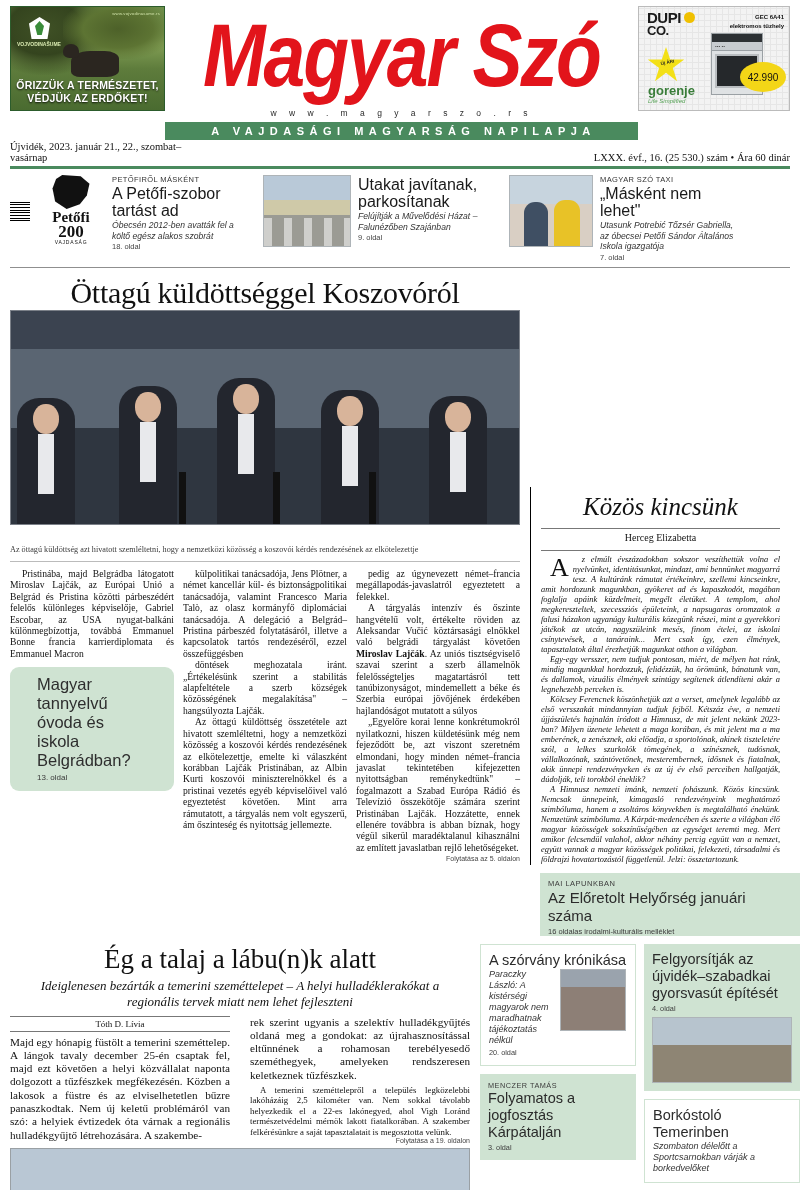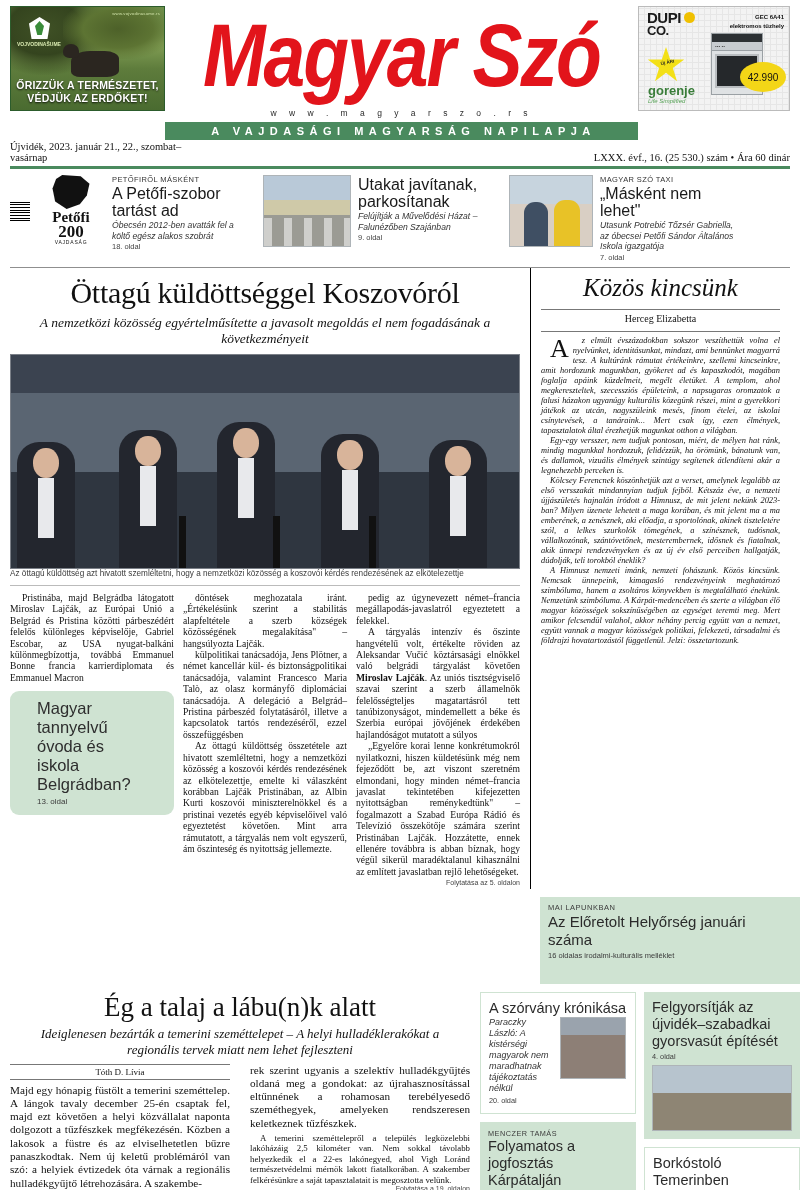--- a/index.html
+++ b/index.html
@@ -98,38 +98,38 @@
      background:repeating-linear-gradient(90deg,rgba(255,255,255,.75) 0 8px, rgba(255,255,255,0) 8px 20px);
      opacity:.7; }
   .ph.two-women { background:linear-gradient(180deg,#c7d4de 0 40%,#d9cfc4 40% 100%); }
   .ph.two-women:before { content:""; position:absolute; left:14px; bottom:0; width:24px; height:44px;
      background:#3f4f63; border-radius:11px 11px 0 0; }
   .ph.two-women:after { content:""; position:absolute; right:12px; bottom:0; width:26px; height:46px;
      background:#e8c227; border-radius:11px 11px 0 0; }
   .hairline { height:1px; background:#8f8f8f; }
 
   
-  .main { display:flex; gap:0; }
+  .main { display:flex; gap:0;align-items:flex-end; }
   .left-col { width:520px; padding-right:10px; }
   .right-col { width:250px; border-left:1px solid #000000; padding-left:10px; }
 
   .lead-head { font-family:"Liberation Serif",serif; font-size:30px; line-height:34px; text-align:center;
      margin-top:8px; letter-spacing:-.3px; }
   .lead-sub { font-family:"Liberation Serif",serif; font-style:italic; font-size:13.5px; line-height:16px;
      text-align:center; margin:5px 24px 7px; }
   .lead-photo { height:215px; background:linear-gradient(180deg,#3b4350 0 18%,#5a6572 18% 55%,#2f3640 55% 100%);
      position:relative; overflow:hidden; border:1px solid #7b8088; }
   .lead-photo .person { position:absolute; bottom:0; width:58px; height:126px; background:#23262e; border-radius:22px 22px 0 0; }
   .lead-photo .person .face { position:absolute; top:6px; left:50%; transform:translateX(-50%);
      width:26px; height:30px; background:#d8b49a; border-radius:48%; }
   .lead-photo .person .shirt { position:absolute; top:36px; left:50%; transform:translateX(-50%);
      width:16px; height:60px; background:#e8e9ec; }
   .lead-photo .mic { position:absolute; bottom:0; width:7px; height:52px; background:#111; }
-  .caption { font-family:Liberation Sans, sans-serif; font-size:8.2px; line-height:10.5px; color:#3a3a3a;
-     padding:0 0 6px; border-bottom:1px solid #bbb; }
+  .caption { font-family:Liberation Serif, serif; font-size:8.2px; line-height:10.5px; color:#3a3a3a;
+     padding:20px 0 6px; border-bottom:1px solid #bbb; }
 
   .body3 { display:flex; gap:9px; margin-top:6px; }
   .body3 .c { width:164px; }
   .bodytext { font-family:"Liberation Serif",serif; font-size:9.6px; line-height:11.4px; text-align:justify;
      hyphens:auto; }
   .bodytext p { text-indent:12px; }
   .bodytext b { font-weight:bold; }
 
   .green-box { background:#cfe3d2; padding:8px 27px 9px;border-radius:9px; }
   .green-box .gh { font-family:"Liberation Sans",sans-serif; font-size:16.5px; line-height:19px; color:#2e2e2e; }
@@ -139,21 +139,21 @@
   .rh { font-family:"Liberation Serif",serif; font-style:italic; font-size:25px; text-align:center;
      margin-top:6px; }
   .rhr { height:1px; background:#777; margin:7px 0 3px; }
   .byline { text-align:center; font-size:10px; font-family:"Liberation Serif",serif; }
   .rcol-text { font-family:"Liberation Serif",serif; font-style:italic; font-size:8.4px; line-height:10px;
      text-align:justify; margin-top:4px; }
   .rcol-text p { text-indent:9px; }
   .dropcap { float:left; font-style:normal; font-size:26px; line-height:21px; padding:2px 4px 0 0;
      font-family:"Liberation Serif",serif; }
 
-  .mai { background:#cfe3d2; padding:6px 8px 24px; margin-top:8px; }
+  .mai { background:#cfe3d2; padding:6px 8px 0; margin-top:8px; }
   .mai .k { font-family:"Liberation Sans",sans-serif; font-size:7.5px; letter-spacing:.5px; color:#3c3c3c; }
   .mai .h { font-family:"Liberation Sans",sans-serif; font-size:15px; line-height:18px; color:#2b2b2b; margin-top:1px; }
   .mai .s { font-family:"Liberation Sans",sans-serif; font-size:7.5px; color:#3c3c3c; margin-top:2px; }
 
   
   .bot { display:flex; margin-top:8px; }
   .bot-left { width:470px; padding-right:10px; }
   .bot-right { width:320px; display:flex; gap:8px; }
 
   .b-head { font-family:"Liberation Serif",serif; font-size:27px; text-align:center; line-height:30px; }
@@ -277,21 +277,20 @@
         <div class="t-page">7. oldal</div>
       </div>
     </div>
   </div>
   <div class="hairline"></div>
 
   <div class="main">
 
     <div class="left-col">
       <div class="lead-head">Öttagú küldöttséggel Koszovóról</div>
-      <div class="lead-sub">A nemzetközi közösség egyértelműsítette a javasolt megoldás el nem fogadásának a következményeit</div>
 
       <div class="lead-photo">
         <div class="person" style="left:6px">
           <div class="face"></div>
           <div class="shirt"></div>
         </div>
         <div class="person" style="left:108px;height:138px">
           <div class="face"></div>
           <div class="shirt"></div>
         </div>
@@ -318,22 +317,22 @@
           <div class="bodytext">
             <p>Pristinába, majd Belgrádba látogatott Miroslav Lajčák, az Európai Unió a Belgrád és Pristina közötti párbeszédért felelős különleges képviselője, Gabriel Escobar, az USA nyugat-balkáni különmegbízottja, továbbá Emmanuel Bonne francia karrierdiplomata és Emmanuel Macron</p>
           </div>
           <div class="green-box" style="margin-top:8px">
             <div class="gh">Magyar tannyelvű óvoda és iskola Belgrádban?</div>
             <div class="gp">13. oldal</div>
           </div>
         </div>
         <div class="c">
           <div class="bodytext">
+            <p>külpolitikai tanácsadója, Jens Plötner, a német kancellár kül- és biztonságpolitikai tanácsadója, valamint Francesco Maria Talò, az olasz kormányfő diplomáciai tanácsadója. A delegáció a Belgrád–Pristina párbeszéd folytatásáról, illetve a kapcsolatok tartós rendezéséről, ezzel összefüggésben</p>
             <p>döntések meghozatala iránt. „Értékelésünk szerint a stabilitás alapfeltétele a szerb községek közösségének megalakítása" – hangsúlyozta Lajčák.</p>
-            <p>külpolitikai tanácsadója, Jens Plötner, a német kancellár kül- és biztonságpolitikai tanácsadója, valamint Francesco Maria Talò, az olasz kormányfő diplomáciai tanácsadója. A delegáció a Belgrád–Pristina párbeszéd folytatásáról, illetve a kapcsolatok tartós rendezéséről, ezzel összefüggésben</p>
             <p>Az öttagú küldöttség összetétele azt hivatott szemléltetni, hogy a nemzetközi közösség a koszovói kérdés rendezésének az elkötelezettje, emelte ki válaszként korábban Lajčák Pristinában, az Albin Kurti koszovói miniszterelnökkel és a pristinai vezetés egyéb képviselőivel való egyeztetést követően. Mint arra rámutatott, a tárgyalás nem volt egyszerű, ám őszinteség és nyitottság jellemezte.</p>
           </div>
         </div>
         <div class="c">
           <div class="bodytext">
             <p>pedig az úgynevezett német–francia megállapodás-javaslatról egyeztetett a felekkel.</p>
             <p><span>A tárgyalás intenzív és őszinte hangvételű volt, értékelte röviden az Aleksandar Vučić köztársasági elnökkel való belgrádi tárgyalást követően </span><b>Miroslav Lajčák</b><span>. Az uniós tisztségviselő szavai szerint a szerb államelnök felelősségteljes magatartásról tett tanúbizonyságot, mindemellett a béke és Szerbia európai jövőjének érdekében hajlandóságot mutatott a súlyos</span></p>
             <p>„Egyelőre korai lenne konkrétumokról nyilatkozni, hiszen küldetésünk még nem fejeződött be, azt viszont szeretném elmondani, hogy minden német–francia javaslat tekintetében kifejezetten nyitottságban reménykedtünk" – fogalmazott a Szabad Európa Rádió és Televízió összekötője számára szerint Pristinában Lajčák. Hozzátette, ennek ellenére továbbra is abban bíznak, hogy végül sikerül maradéktalanul kihasználni az említett javaslatban rejlő lehetőségeket.</p>
             <div class="jump">Folytatása az 5. oldalon</div>
           </div>

